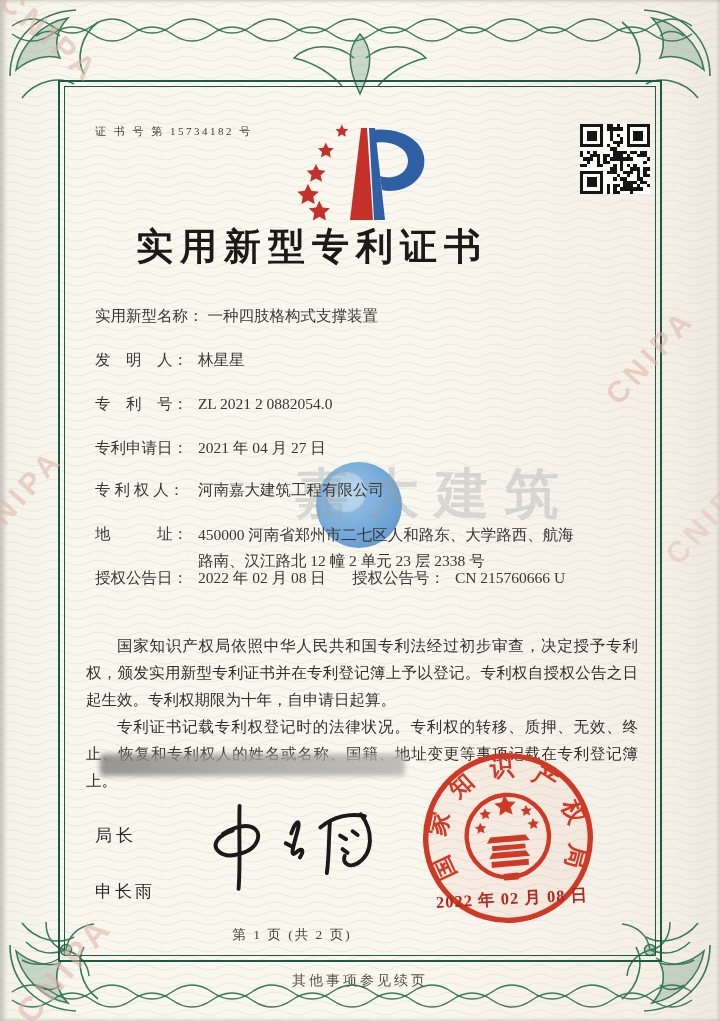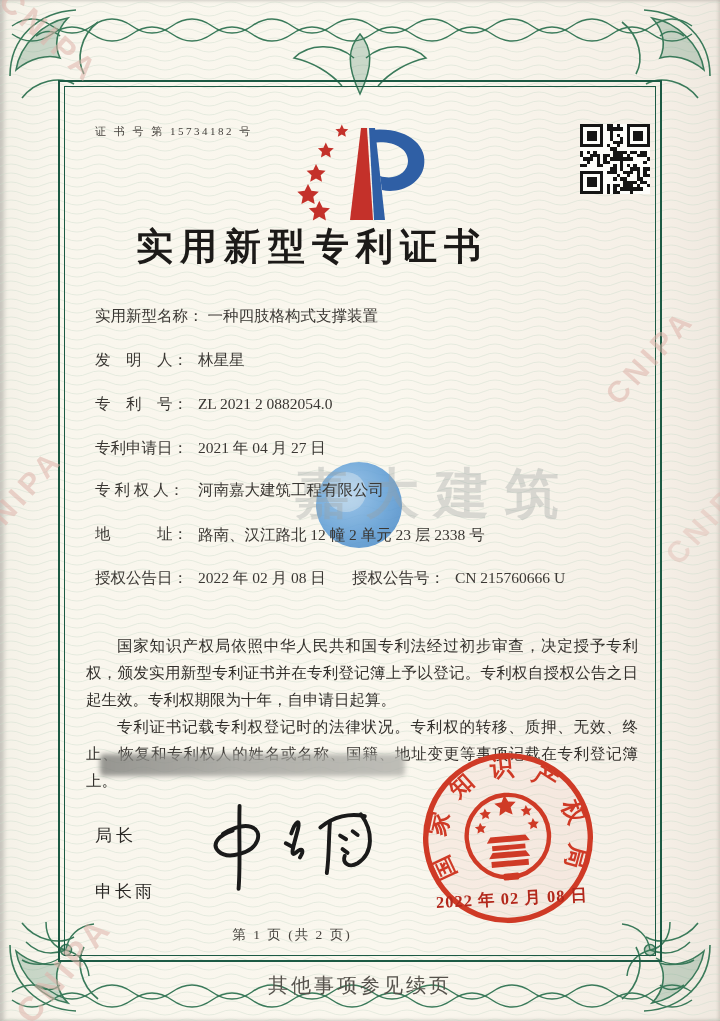--- a/index.html
+++ b/index.html
@@ -63,21 +63,21 @@
     letter-spacing:16px;color:#9aA0a0;opacity:.34;
     font-family:"Liberation Sans","DejaVu Sans",sans-serif;white-space:nowrap;}
   #blue-logo-watermark{left:316px;top:462px;width:86px;height:86px;border-radius:50%;
     background:radial-gradient(circle at 38% 38%, #8cbde8 0%, #5b9bd5 55%, #3f7fc0 100%);
     opacity:.85;}
   #blue-logo-watermark::after{content:"";position:absolute;left:10px;top:10px;width:40px;
     height:40px;border-radius:50%;background:rgba(250,250,245,.35);}
   
   #page-info{left:0;top:926px;width:584px;text-align:center;font-size:13.5px;
              letter-spacing:2px;color:#45423d;}
-  #footer-note{left:0;top:972px;width:720px;text-align:center;font-size:20px;
+  #footer-note{left:0;top:972px;width:720px;text-align:center;font-size:14px;
                letter-spacing:3px;color:#55514b;}
   
   #qr-code{left:580px;top:124px;width:70px;height:70px;}
 </style>
 </head>
 <body>
 
 <div id="page">
 
   <svg id="guilloche" viewBox="0 0 720 1021" preserveAspectRatio="none">
@@ -309,20 +309,21 @@
     <span class="f-label">专利申请日：</span>
     <span class="f-value">2021 年 04 月 27 日</span>
   </div>
   <div class="field-row" style="top:478px;">
     <span class="f-label">专 利 权 人：</span>
     <span class="f-value">河南嘉大建筑工程有限公司</span>
   </div>
   <div class="field-row" id="row-address" style="top:522px;">
     <span class="f-label">地　　　址：</span>
     <span class="addr-lines">
+      <span>450000 河南省郑州市二七区人和路东、大学路西、航海</span>
       <span>路南、汉江路北 12 幢 2 单元 23 层 2338 号</span>
     </span>
   </div>
   <div class="field-row" style="top:566px;">
     <span class="f-label">授权公告日：</span>
     <span class="f-value">2022 年 02 月 08 日</span>
   </div>
   <div class="field-row" style="top:566px;left:352px;">
     <span class="f-label">授权公告号：</span>
     <span class="f-value">CN 215760666 U</span>

